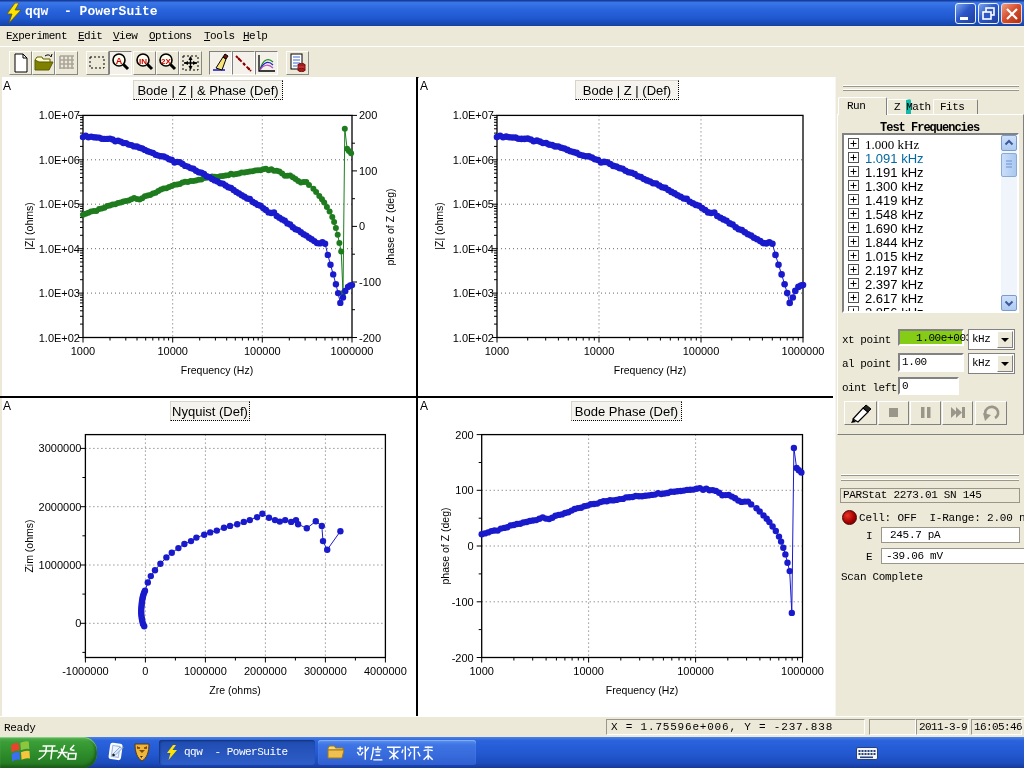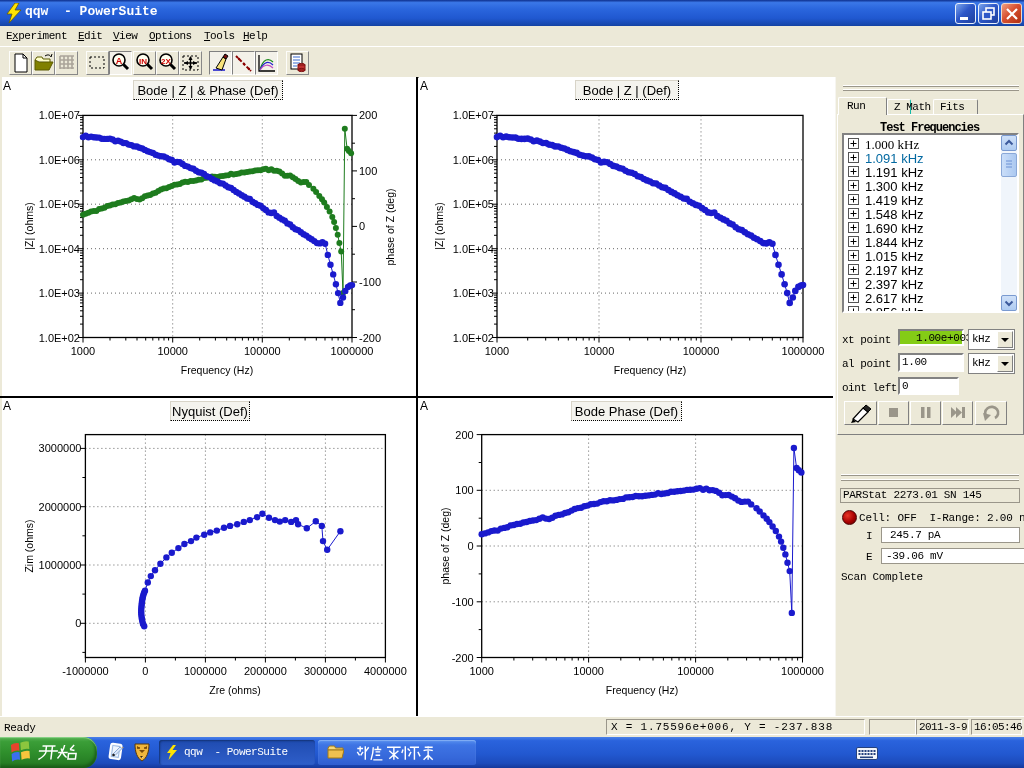--- a/index.html
+++ b/index.html
@@ -903,21 +903,21 @@
 <div class="titlebox" style="left:575px;top:80px;width:104px">Bode | Z | (Def)</div>
 <div class="titlebox" style="left:170px;top:401px;width:80px">Nyquist (Def)</div>
 <div class="titlebox" style="left:571px;top:401px;width:111px">Bode Phase (Def)</div>
 
 <div class="abs" style="left:835px;top:77px;width:189px;height:639px;background:#ece9d8;border-left:1px solid #f6f5f0">
 
  <div class="abs" style="left:7px;top:8px;width:176px;height:2px;border-top:1px solid #fff;border-bottom:1px solid #9a968a"></div>
  <div class="abs" style="left:7px;top:12px;width:176px;height:2px;border-top:1px solid #fff;border-bottom:1px solid #9a968a"></div>
 
  <div class="abs" style="left:2px;top:20px;width:49px;height:18px;background:#ece9d8;border-top:1px solid #fff;border-left:1px solid #fff;border-right:1px solid #808080;border-radius:2px 2px 0 0;font-size:11px;letter-spacing:-0.5px;padding-left:8px;line-height:17px;white-space:nowrap;z-index:3">Run</div>
- <div class="abs" style="left:51px;top:22px;width:24px;height:16px;background:#ece9d8;border-top:1px solid #fff;border-left:1px solid #fff;border-right:1px solid #14b8a6;border-radius:2px 2px 0 0;font-size:11px;letter-spacing:-0.5px;padding-left:6px;line-height:15px;white-space:nowrap">Z Math</div>
+ <div class="abs" style="left:51px;top:22px;width:24px;height:16px;background:#ece9d8;border-top:1px solid #fff;border-left:1px solid #fff;border-right:5px solid #14b8a6;border-radius:2px 2px 0 0;font-size:11px;letter-spacing:-0.5px;padding-left:6px;line-height:15px;white-space:nowrap">Z Math</div>
  <div class="abs" style="left:97px;top:22px;width:45px;height:16px;background:#ece9d8;border-top:1px solid #fff;border-left:1px solid #fff;border-right:1px solid #808080;border-radius:2px 2px 0 0;font-size:11px;letter-spacing:-0.5px;padding-left:6px;line-height:15px;white-space:nowrap">Fits</div>
 
  <div class="abs" style="left:1px;top:37px;width:187px;height:321px;border-top:1px solid #fff;border-left:1px solid #fff;border-right:1px solid #808080;border-bottom:1px solid #808080;z-index:2"></div>
  <div class="abs" style="left:44px;top:44px;font-size:12px;font-weight:bold;letter-spacing:-1px;white-space:nowrap;z-index:3">Test Frequencies</div>
 
  <div class="abs sunken2" style="left:6px;top:56px;width:177px;height:180px;background:#fff;overflow:hidden;z-index:3">
   <div style="position:absolute;left:0;top:0;width:157px;height:176px">
         <div style="position:absolute;left:4px;top:3px;width:11px;height:11px;border:1px solid #555;background:#fff">
           <svg style="display:block" width="9" height="9" viewBox="0 0 9 9">
             <path d="M1.5 4.5 h6 M4.5 1.5 v6" stroke="#000" stroke-width="1"></path>

